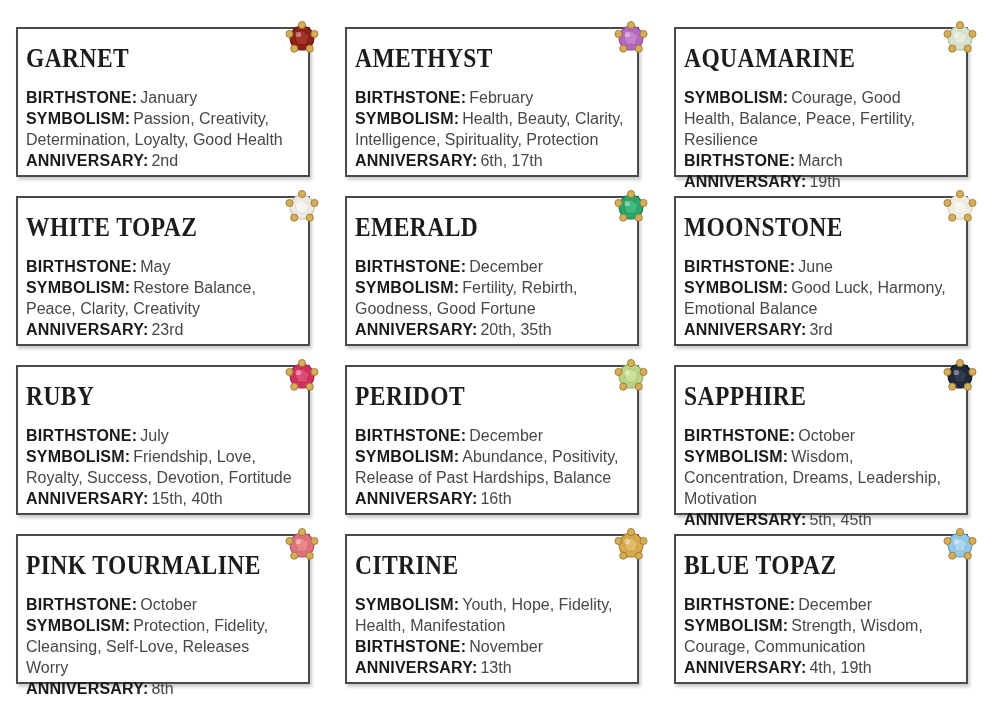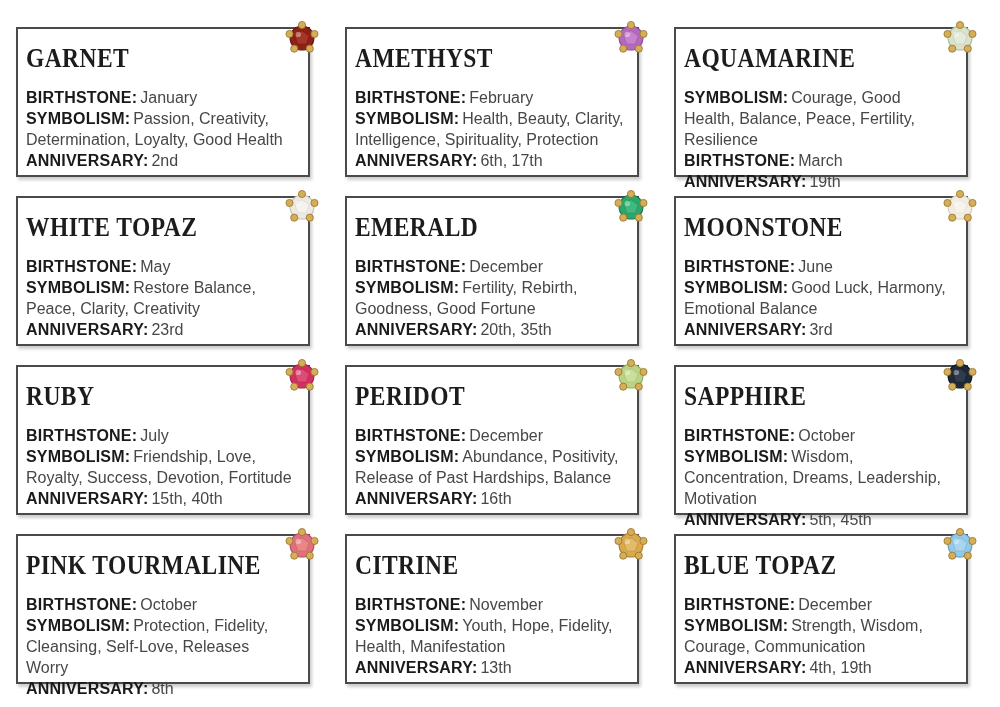--- a/index.html
+++ b/index.html
@@ -387,22 +387,22 @@
           <circle cx="20" cy="8.6" r="3.4"></circle>
           <circle cx="31.9" cy="17.1" r="3.4"></circle>
           <circle cx="8.1" cy="17.1" r="3.4"></circle>
           <circle cx="27.4" cy="31.1" r="3.4"></circle>
           <circle cx="12.6" cy="31.1" r="3.4"></circle>
         </g>
       </svg>
     </span>
     <h2 class="title">CITRINE</h2>
     <div class="body-block">
+      <p class="line"><strong class="lbl lbl-symb">SYMBOLISM:</strong><span class="val val-symb">Youth, Hope, Fidelity, Health, Manifestation</span></p>
       <p class="line"><strong class="lbl lbl-birth">BIRTHSTONE:</strong><span class="val val-birth">November</span></p>
-      <p class="line"><strong class="lbl lbl-symb">SYMBOLISM:</strong><span class="val val-symb">Youth, Hope, Fidelity, Health, Manifestation</span></p>
       <p class="line"><strong class="lbl lbl-anni">ANNIVERSARY:</strong><span class="val val-anni">13th</span></p>
     </div>
   </section>
 
   <section class="card">
     <span class="gem">
       <svg viewBox="0 0 40 40" aria-hidden="true">
         <g class="prong-arms" stroke-width="4.4" stroke-linecap="round">
           <line x1="20" y1="21" x2="20" y2="9"></line>
           <line x1="20" y1="21" x2="31.8" y2="17.2"></line>

